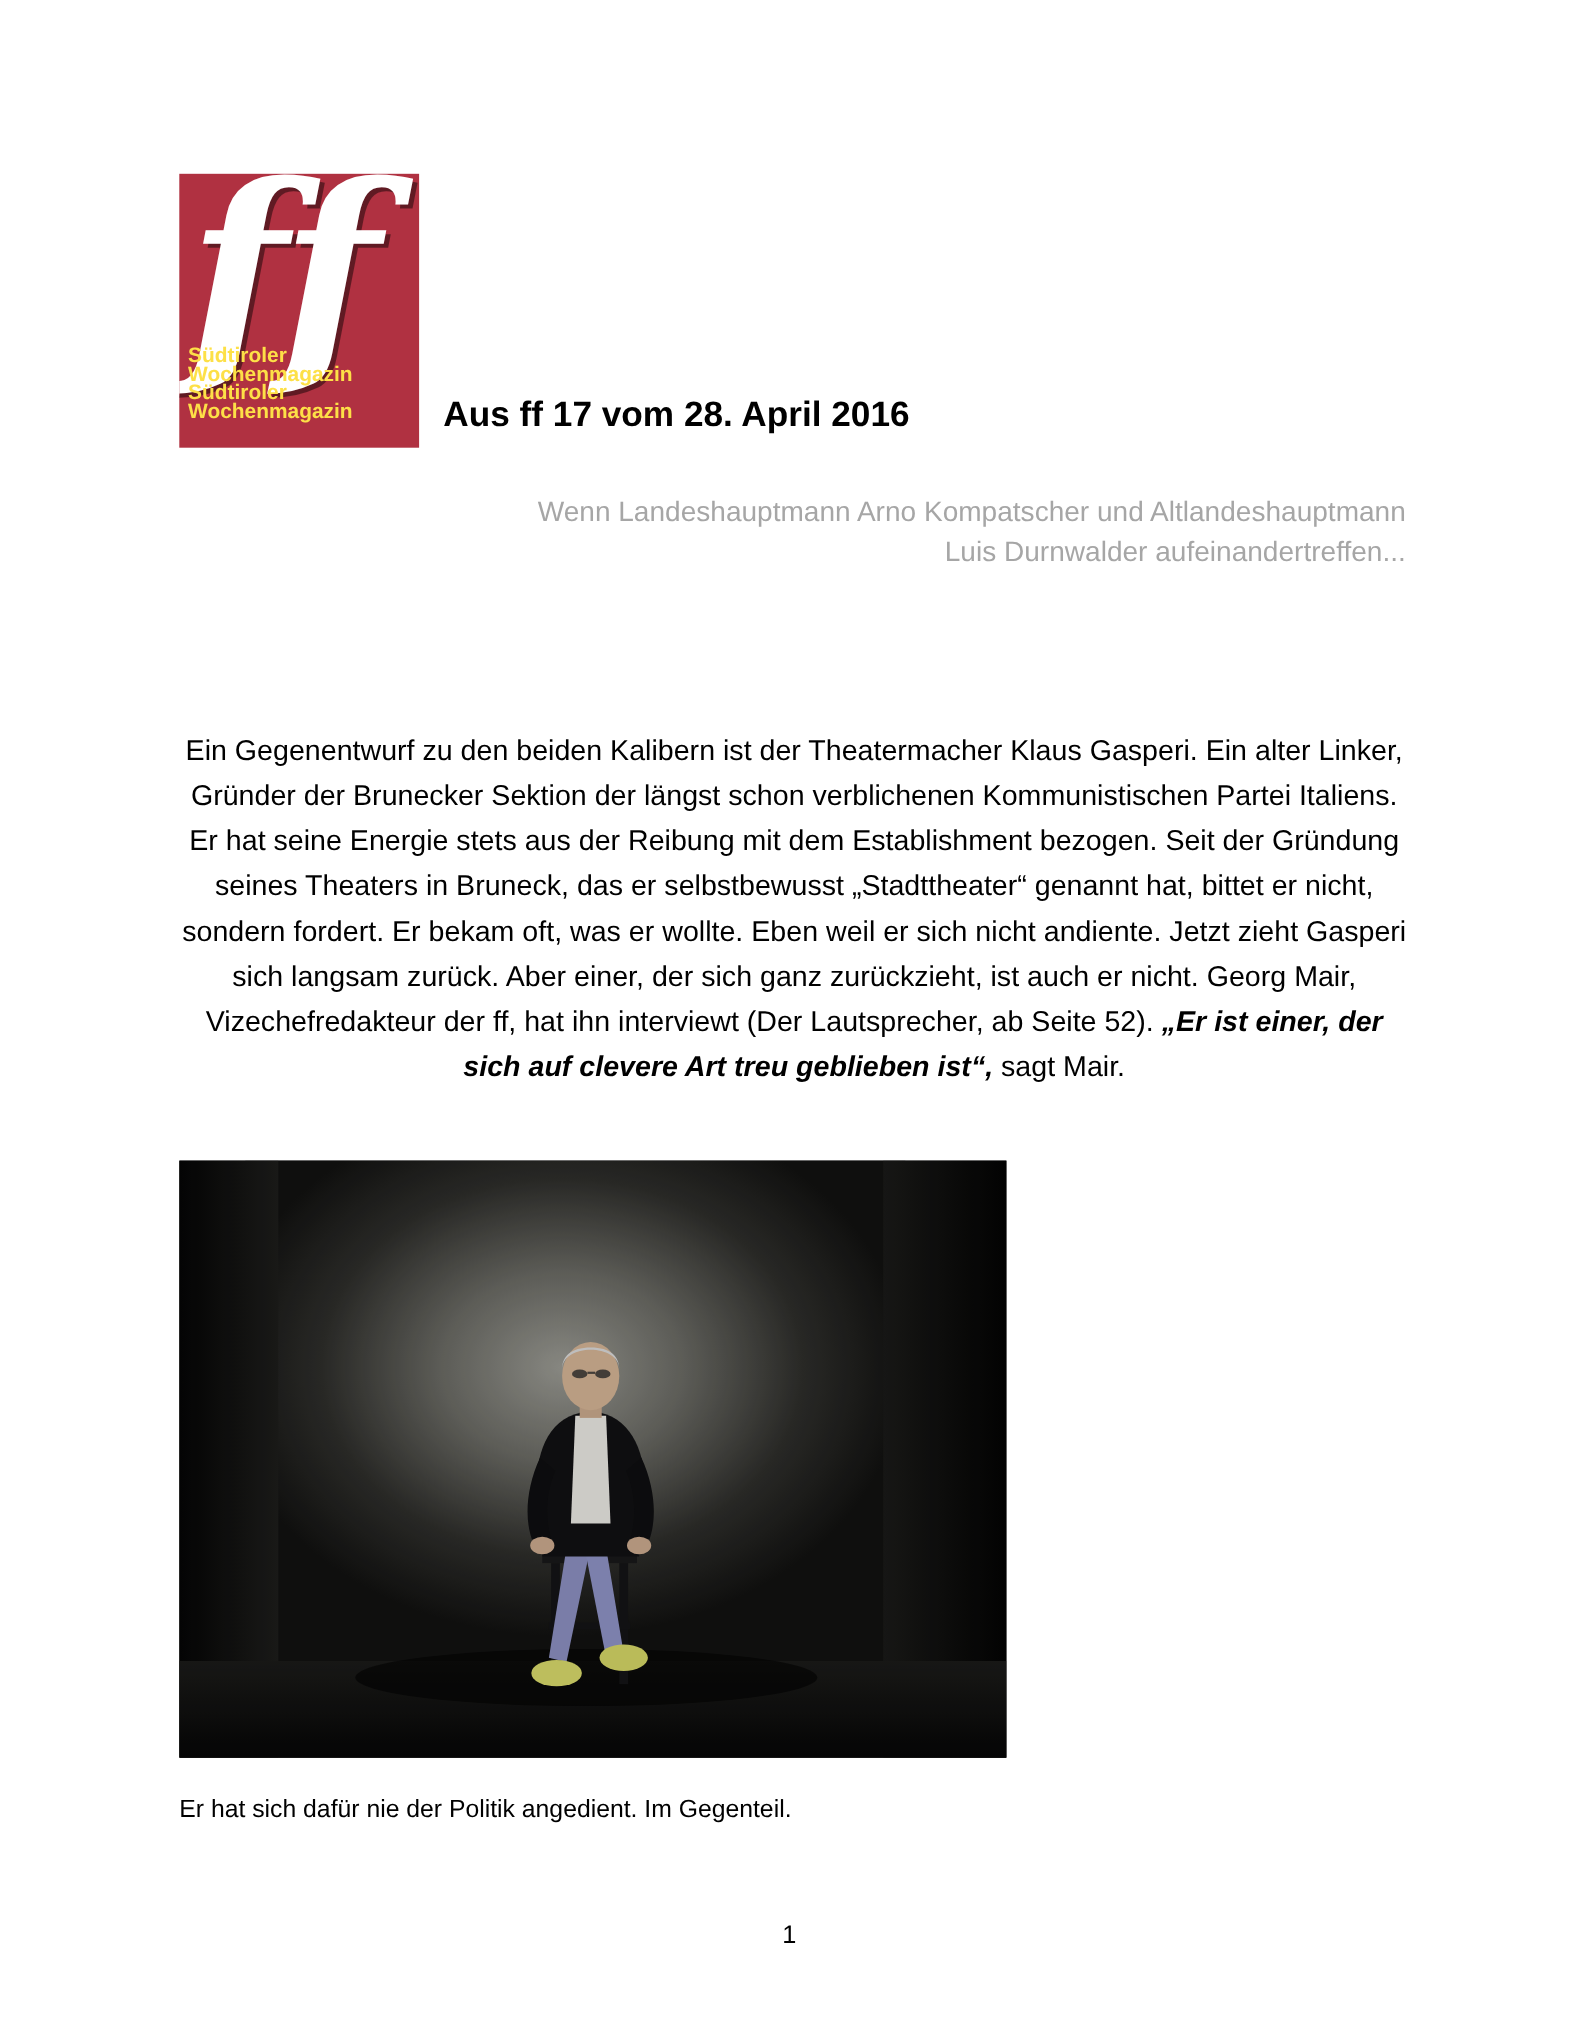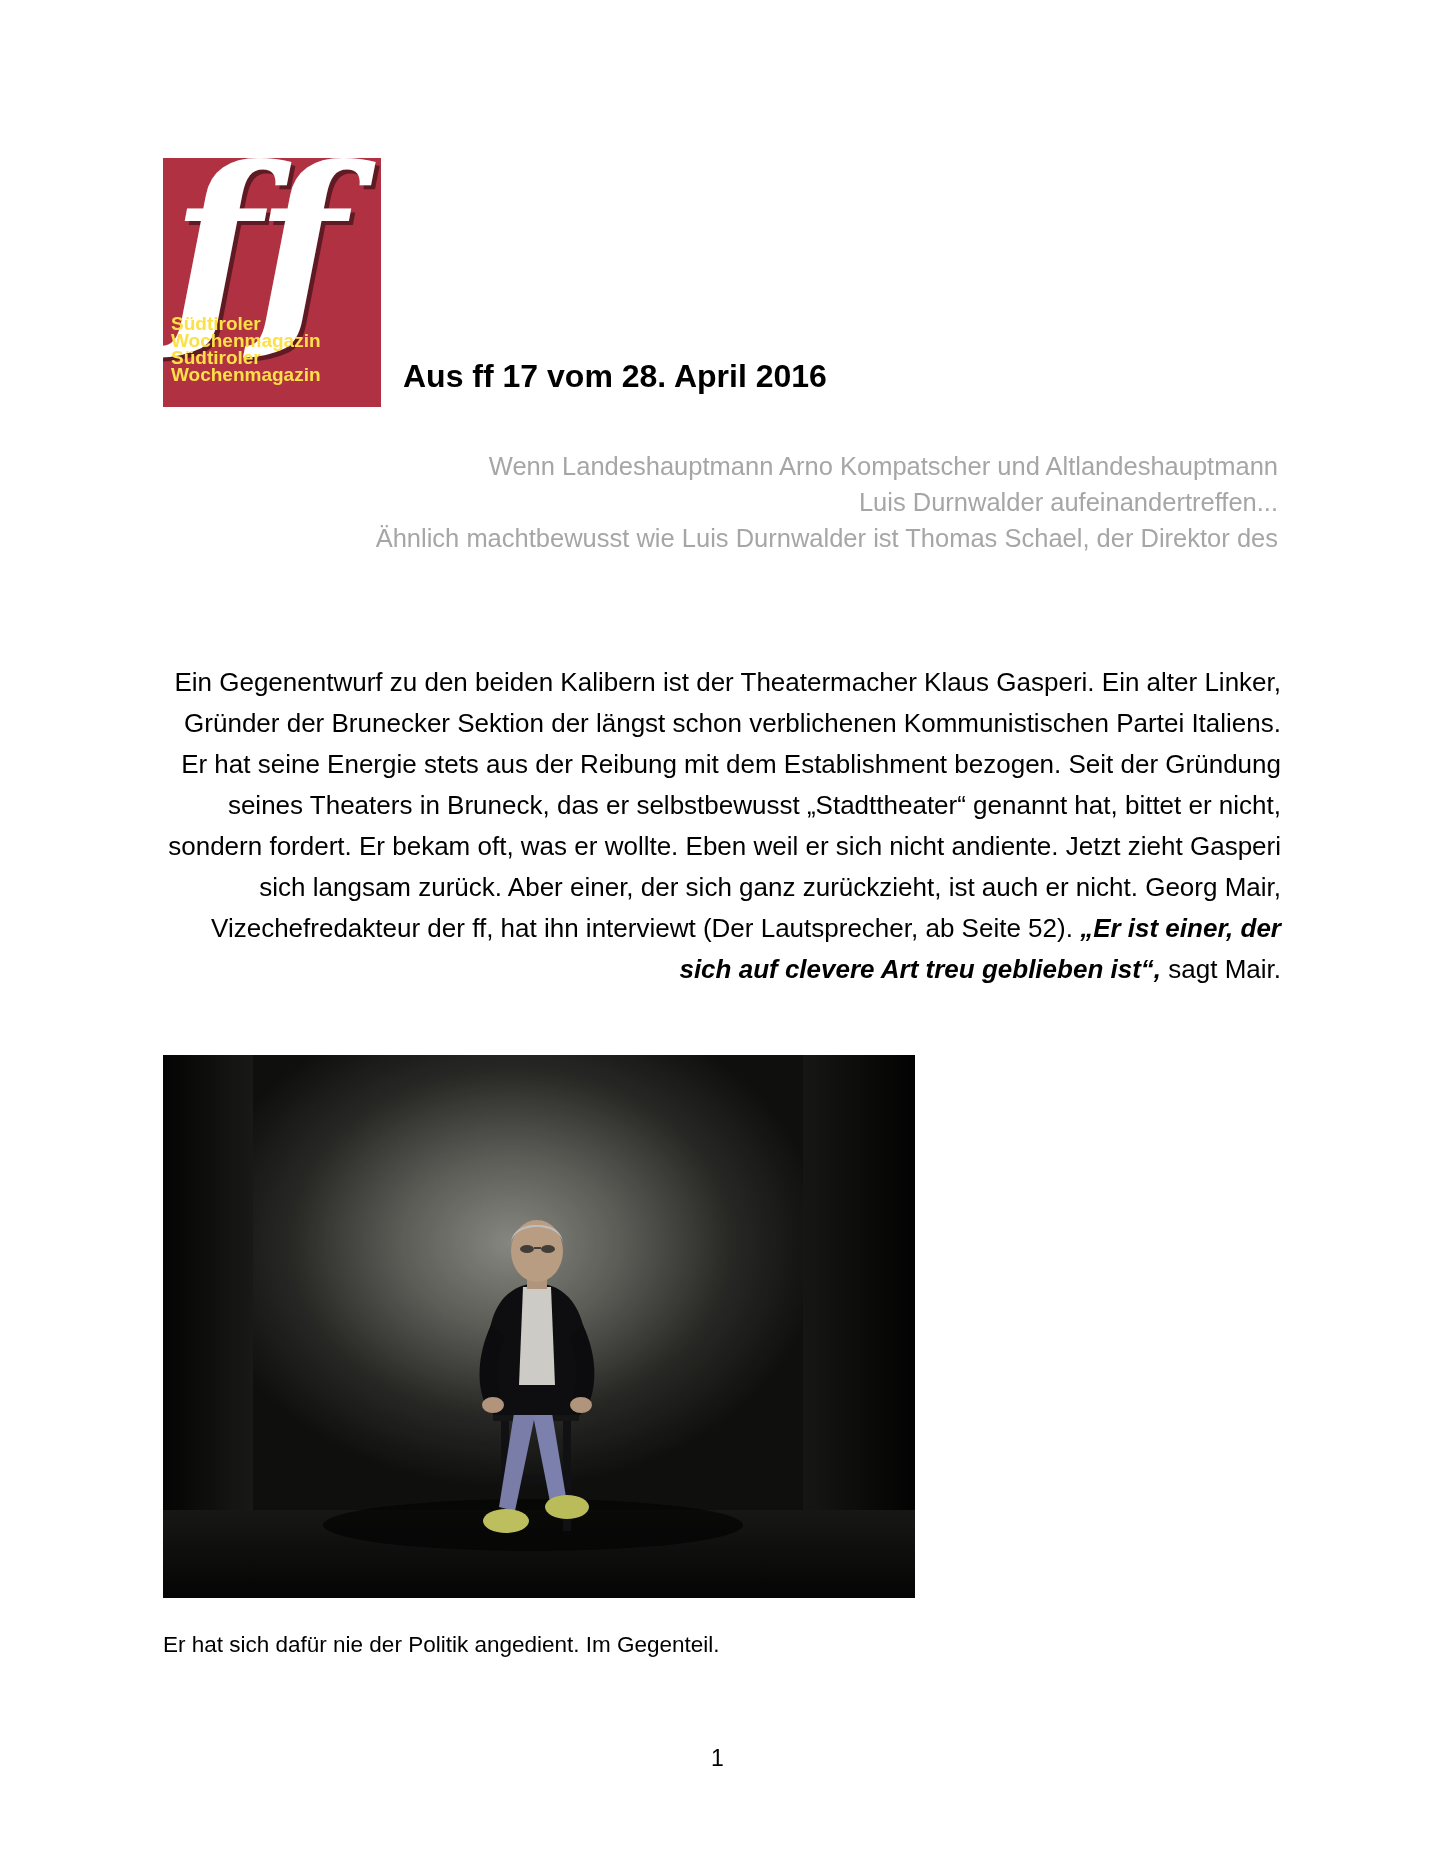--- a/index.html
+++ b/index.html
@@ -91,21 +91,21 @@
 
   
   .body-text {
     position: absolute;
     left: 163px;
     top: 662px;
     width: 1118px;
     font-size: 26px;
     line-height: 41px;
     color: #000000;
-    text-align: right;
+    text-align: center;
   }
   .body-text p { margin: 0; }
   .quote-bold {
     font-weight: bold;
     font-style: italic;
   }
 
   
   .photo {
     position: absolute;
@@ -153,21 +153,20 @@
         <span>Südtiroler Wochenmagazin</span>
         <span>Südtiroler Wochenmagazin</span>
       </div>
     </div>
     <div class="header-title">Aus ff 17 vom 28. April 2016</div>
   </div>
 
   <div class="teaser">
     <p>Wenn Landeshauptmann Arno Kompatscher und Altlandeshauptmann</p>
     <p>Luis Durnwalder aufeinandertreffen...</p>
-    <p>Ähnlich machtbewusst wie Luis Durnwalder ist Thomas Schael, der Direktor des</p>
   </div>
 
   <div class="body-text">
     <p><span>Ein Gegenentwurf zu den beiden Kalibern ist der Theatermacher Klaus Gasperi. Ein alter Linker, Gründer der Brunecker Sektion der längst schon verblichenen Kommunistischen Partei Italiens. Er hat seine Energie stets aus der Reibung mit dem Establishment bezogen. Seit der Gründung seines Theaters in Bruneck, das er selbstbewusst „Stadttheater“ genannt hat, bittet er nicht, sondern fordert. Er bekam oft, was er wollte. Eben weil er sich nicht andiente. Jetzt zieht Gasperi sich langsam zurück. Aber einer, der sich ganz zurückzieht, ist auch er nicht. Georg Mair, Vizechefredakteur der ff, hat ihn interviewt (Der Lautsprecher, ab Seite 52).</span>
       <span class="quote-bold">„Er ist einer, der sich auf clevere Art treu geblieben ist“,</span><span> sagt Mair.</span></p>
   </div>
 
   <div class="photo">
     <svg width="752" height="543" viewBox="0 0 752 543" xmlns="http://www.w3.org/2000/svg" role="img">
       <defs>

